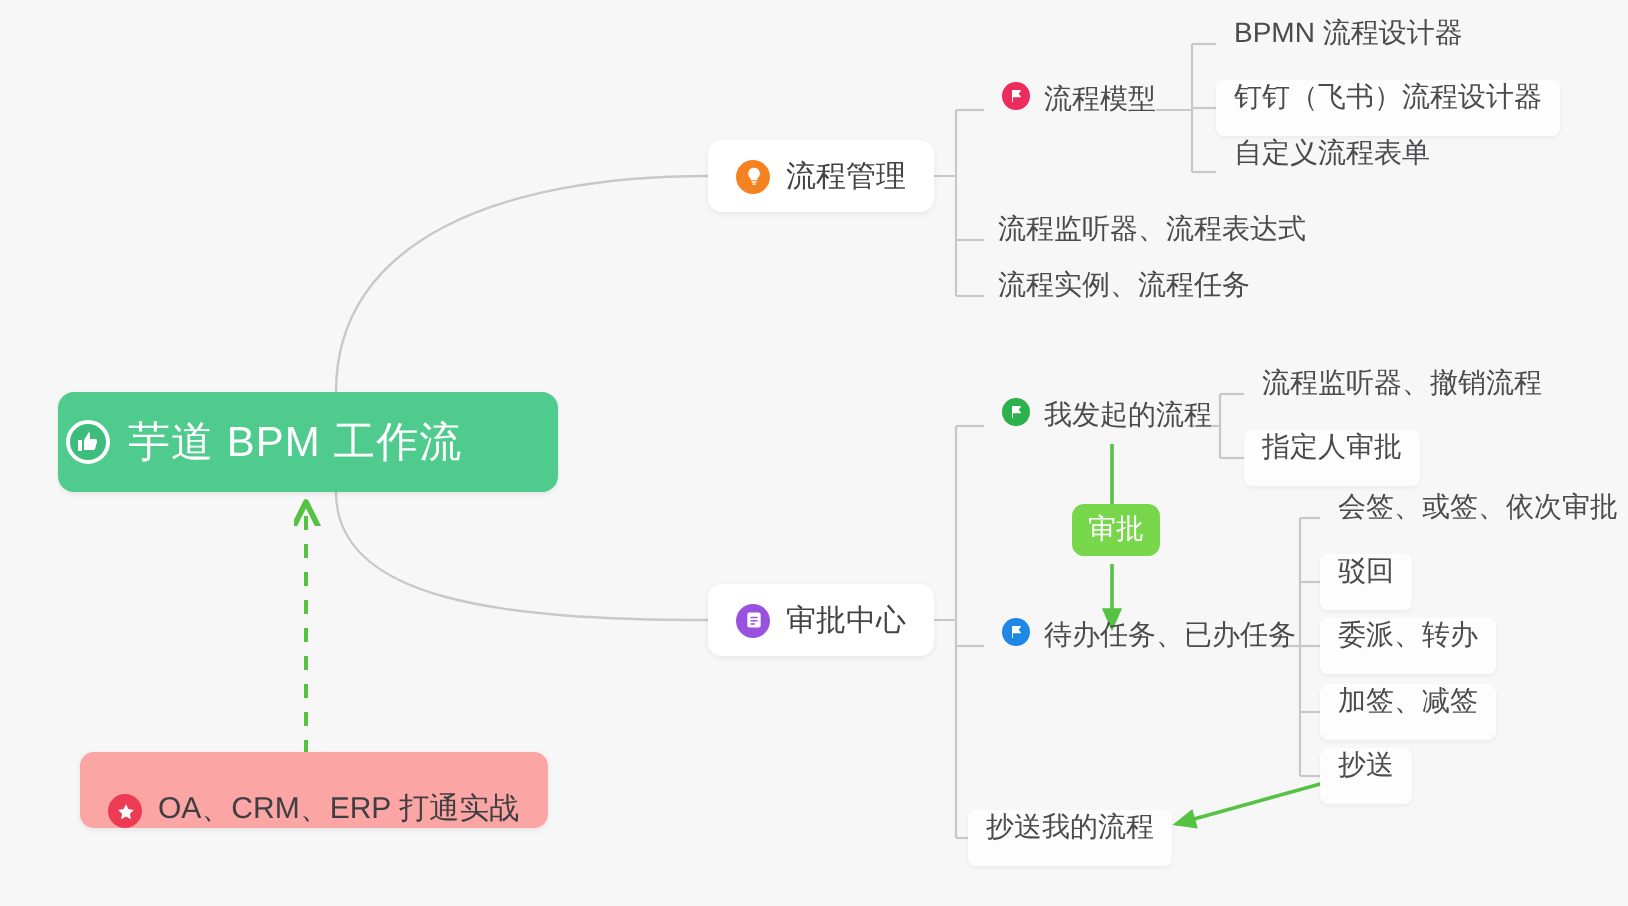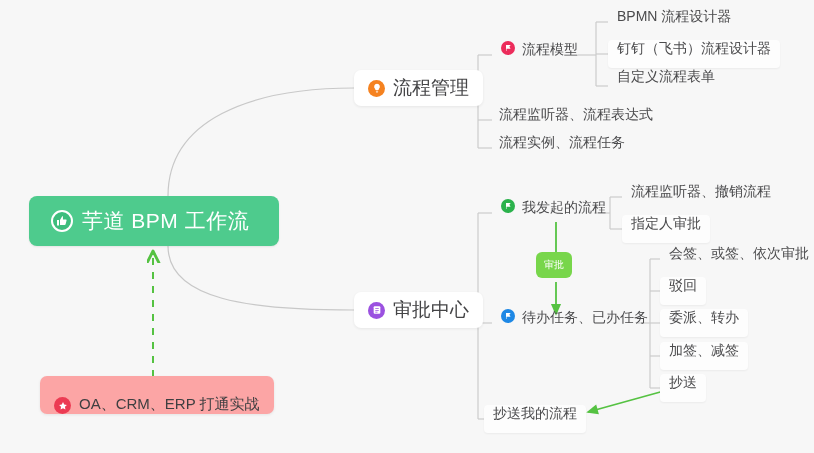--- a/index.html
+++ b/index.html
@@ -34,21 +34,21 @@
     position: absolute;
     left: 29px;
     top: 196px;
     width: 250px;
     height: 50px;
     border-radius: 8px;
     background: #4ecb8d;
     display: flex;
     align-items: center;
     box-sizing: border-box;
-    padding: 0 22px;
+    padding: 0 4px;
     box-shadow: 0 1px 2px rgba(0,0,0,0.08);
   }
   .root-node .label {
     color: #ffffff;
     font-size: 21px;
     letter-spacing: 0.5px;
     white-space: nowrap;
   }
   .icon-circle {
     width: 20px;
@@ -74,21 +74,21 @@
     height: 36px;
     border-radius: 7px;
     background: #ffffff;
     display: flex;
     align-items: center;
     box-sizing: border-box;
     padding: 0 14px;
     box-shadow: 0 1px 3px rgba(0,0,0,0.07);
   }
   .branch-node .label {
-    font-size: 19px;
+    font-size: 15px;
     color: #444446;
     white-space: nowrap;
   }
   .branch-node .icon-circle {
     width: 17px;
     height: 17px;
     margin-right: 8px;
   }
 
   
@@ -113,21 +113,21 @@
     height: 14px;
     margin-right: 7px;
   }
 
   
   .tag-node {
     position: absolute;
     background: #78d64b;
     border-radius: 6px;
     color: #ffffff;
-    font-size: 10px;
+    font-size: 14px;
     display: flex;
     align-items: center;
     justify-content: center;
     box-sizing: border-box;
     padding: 0 8px;
     height: 26px;
   }
 
   
   .float-node {

